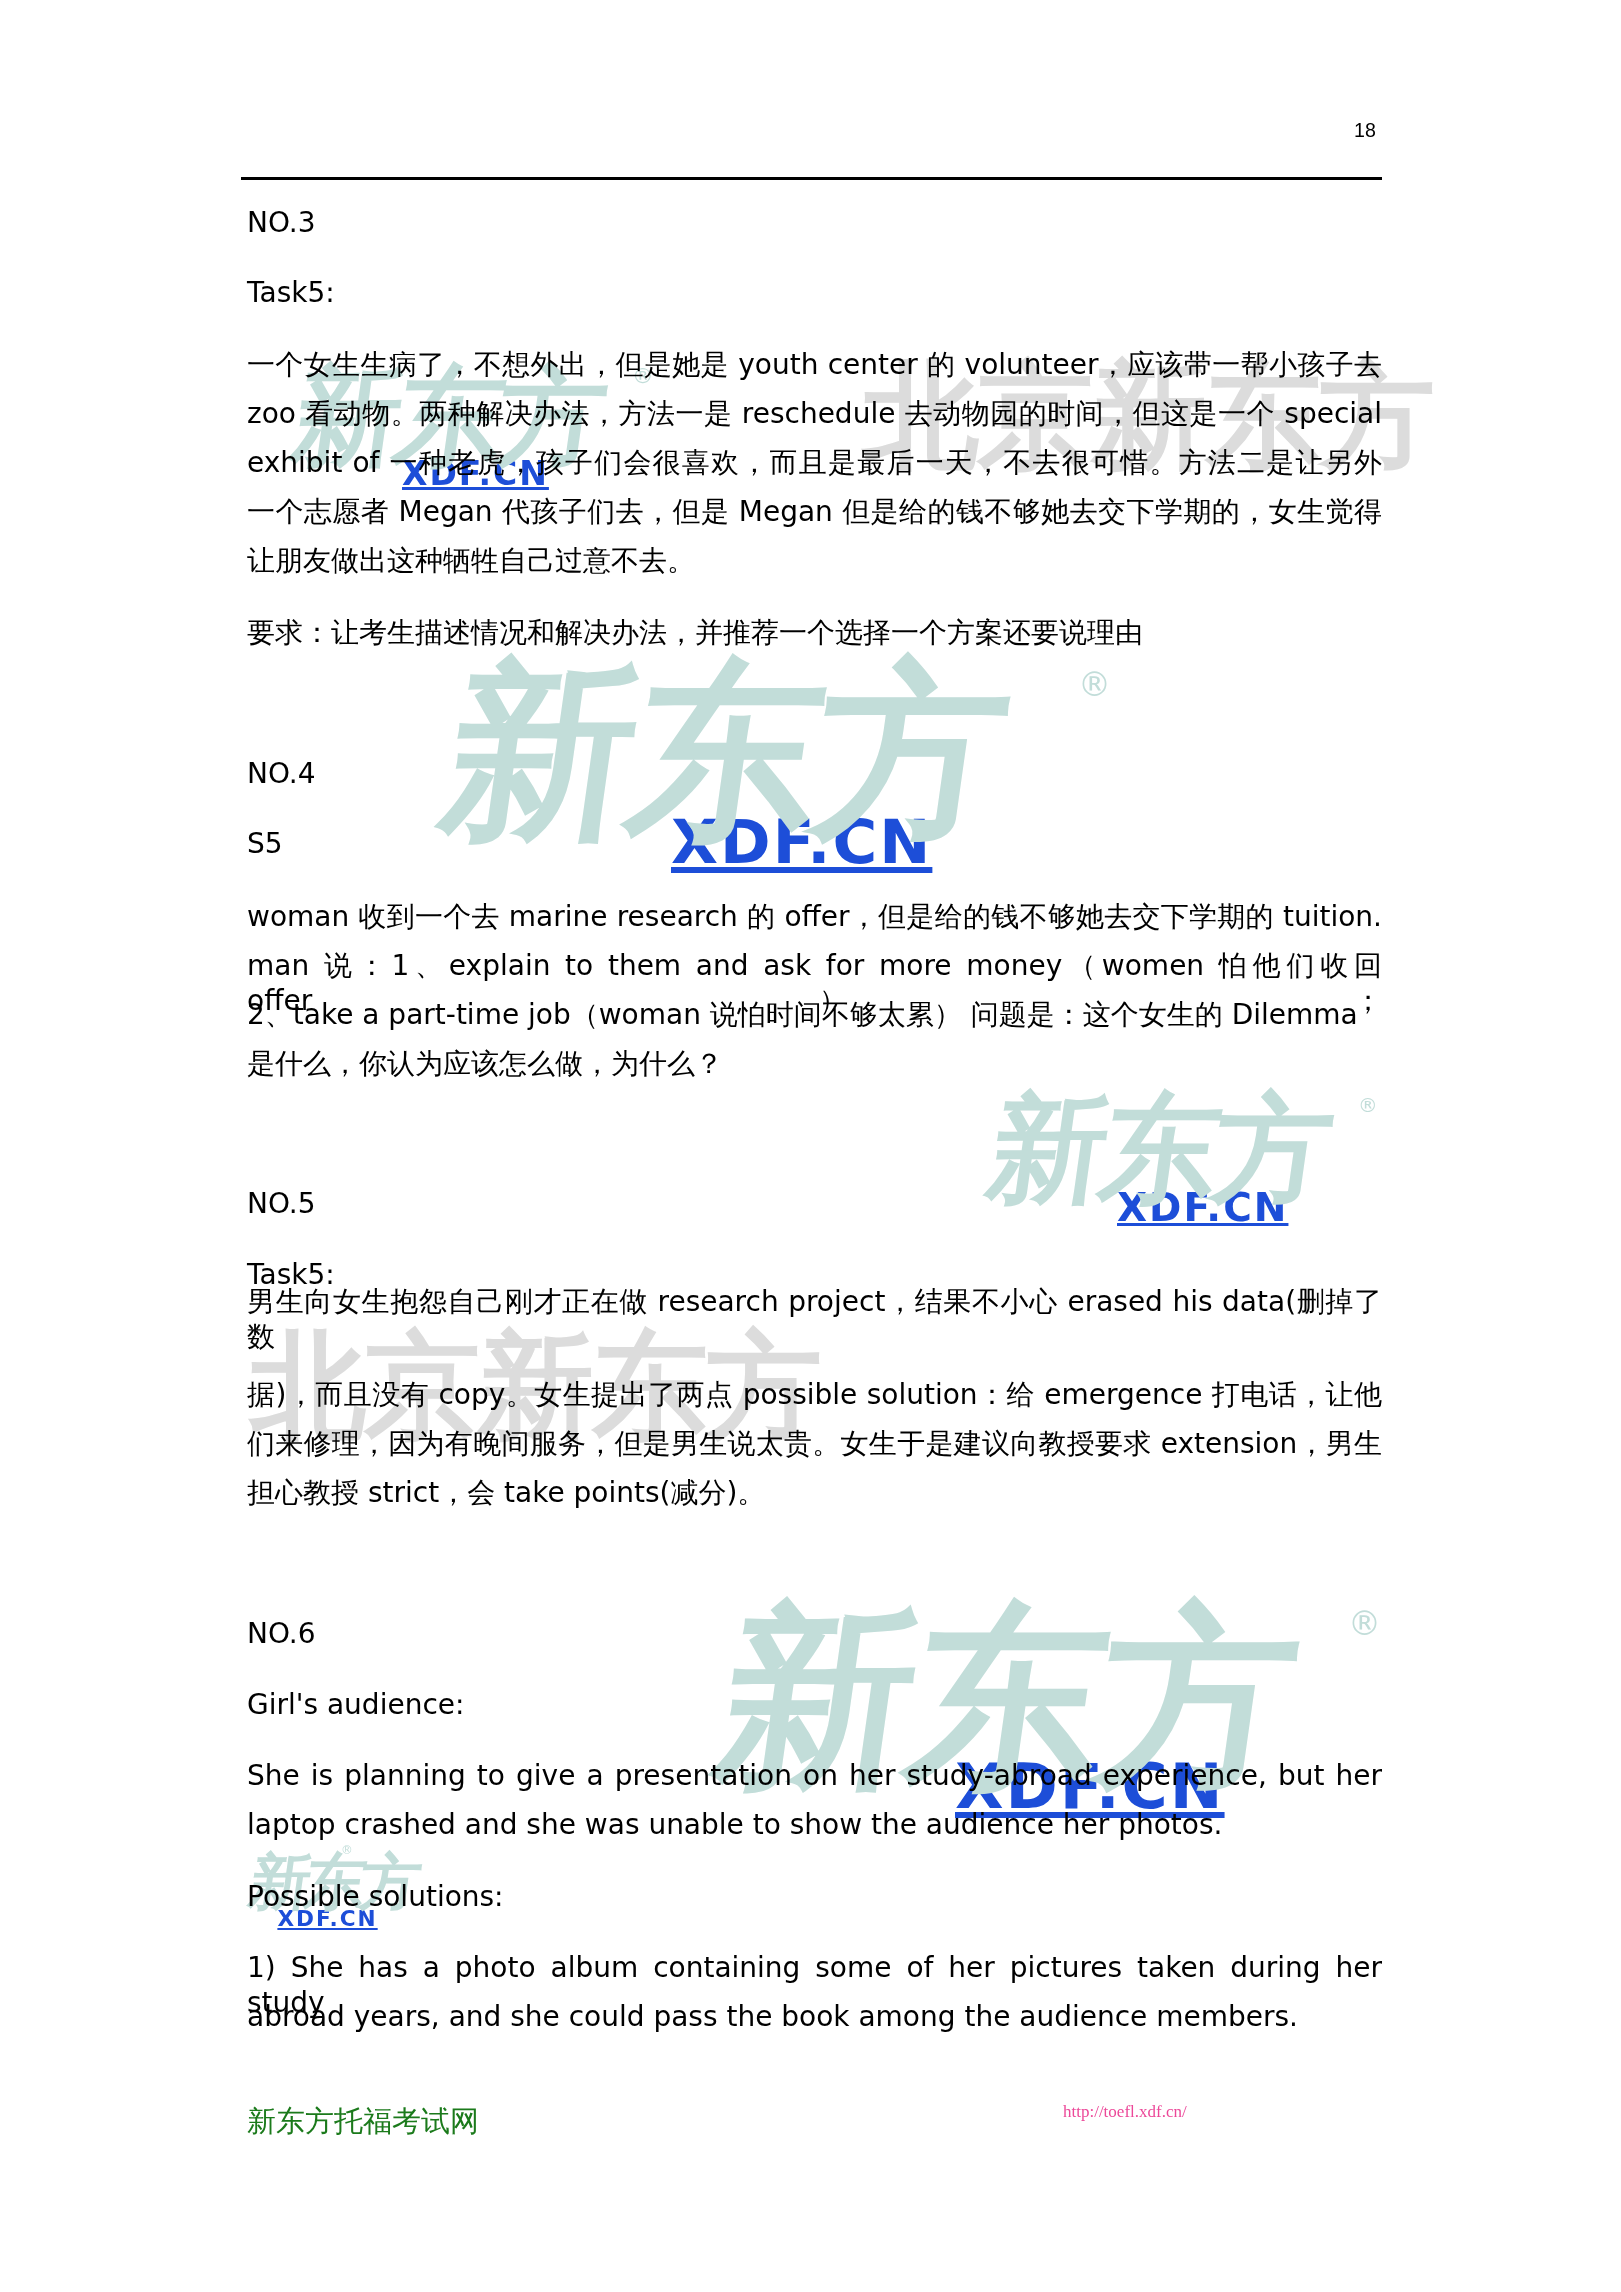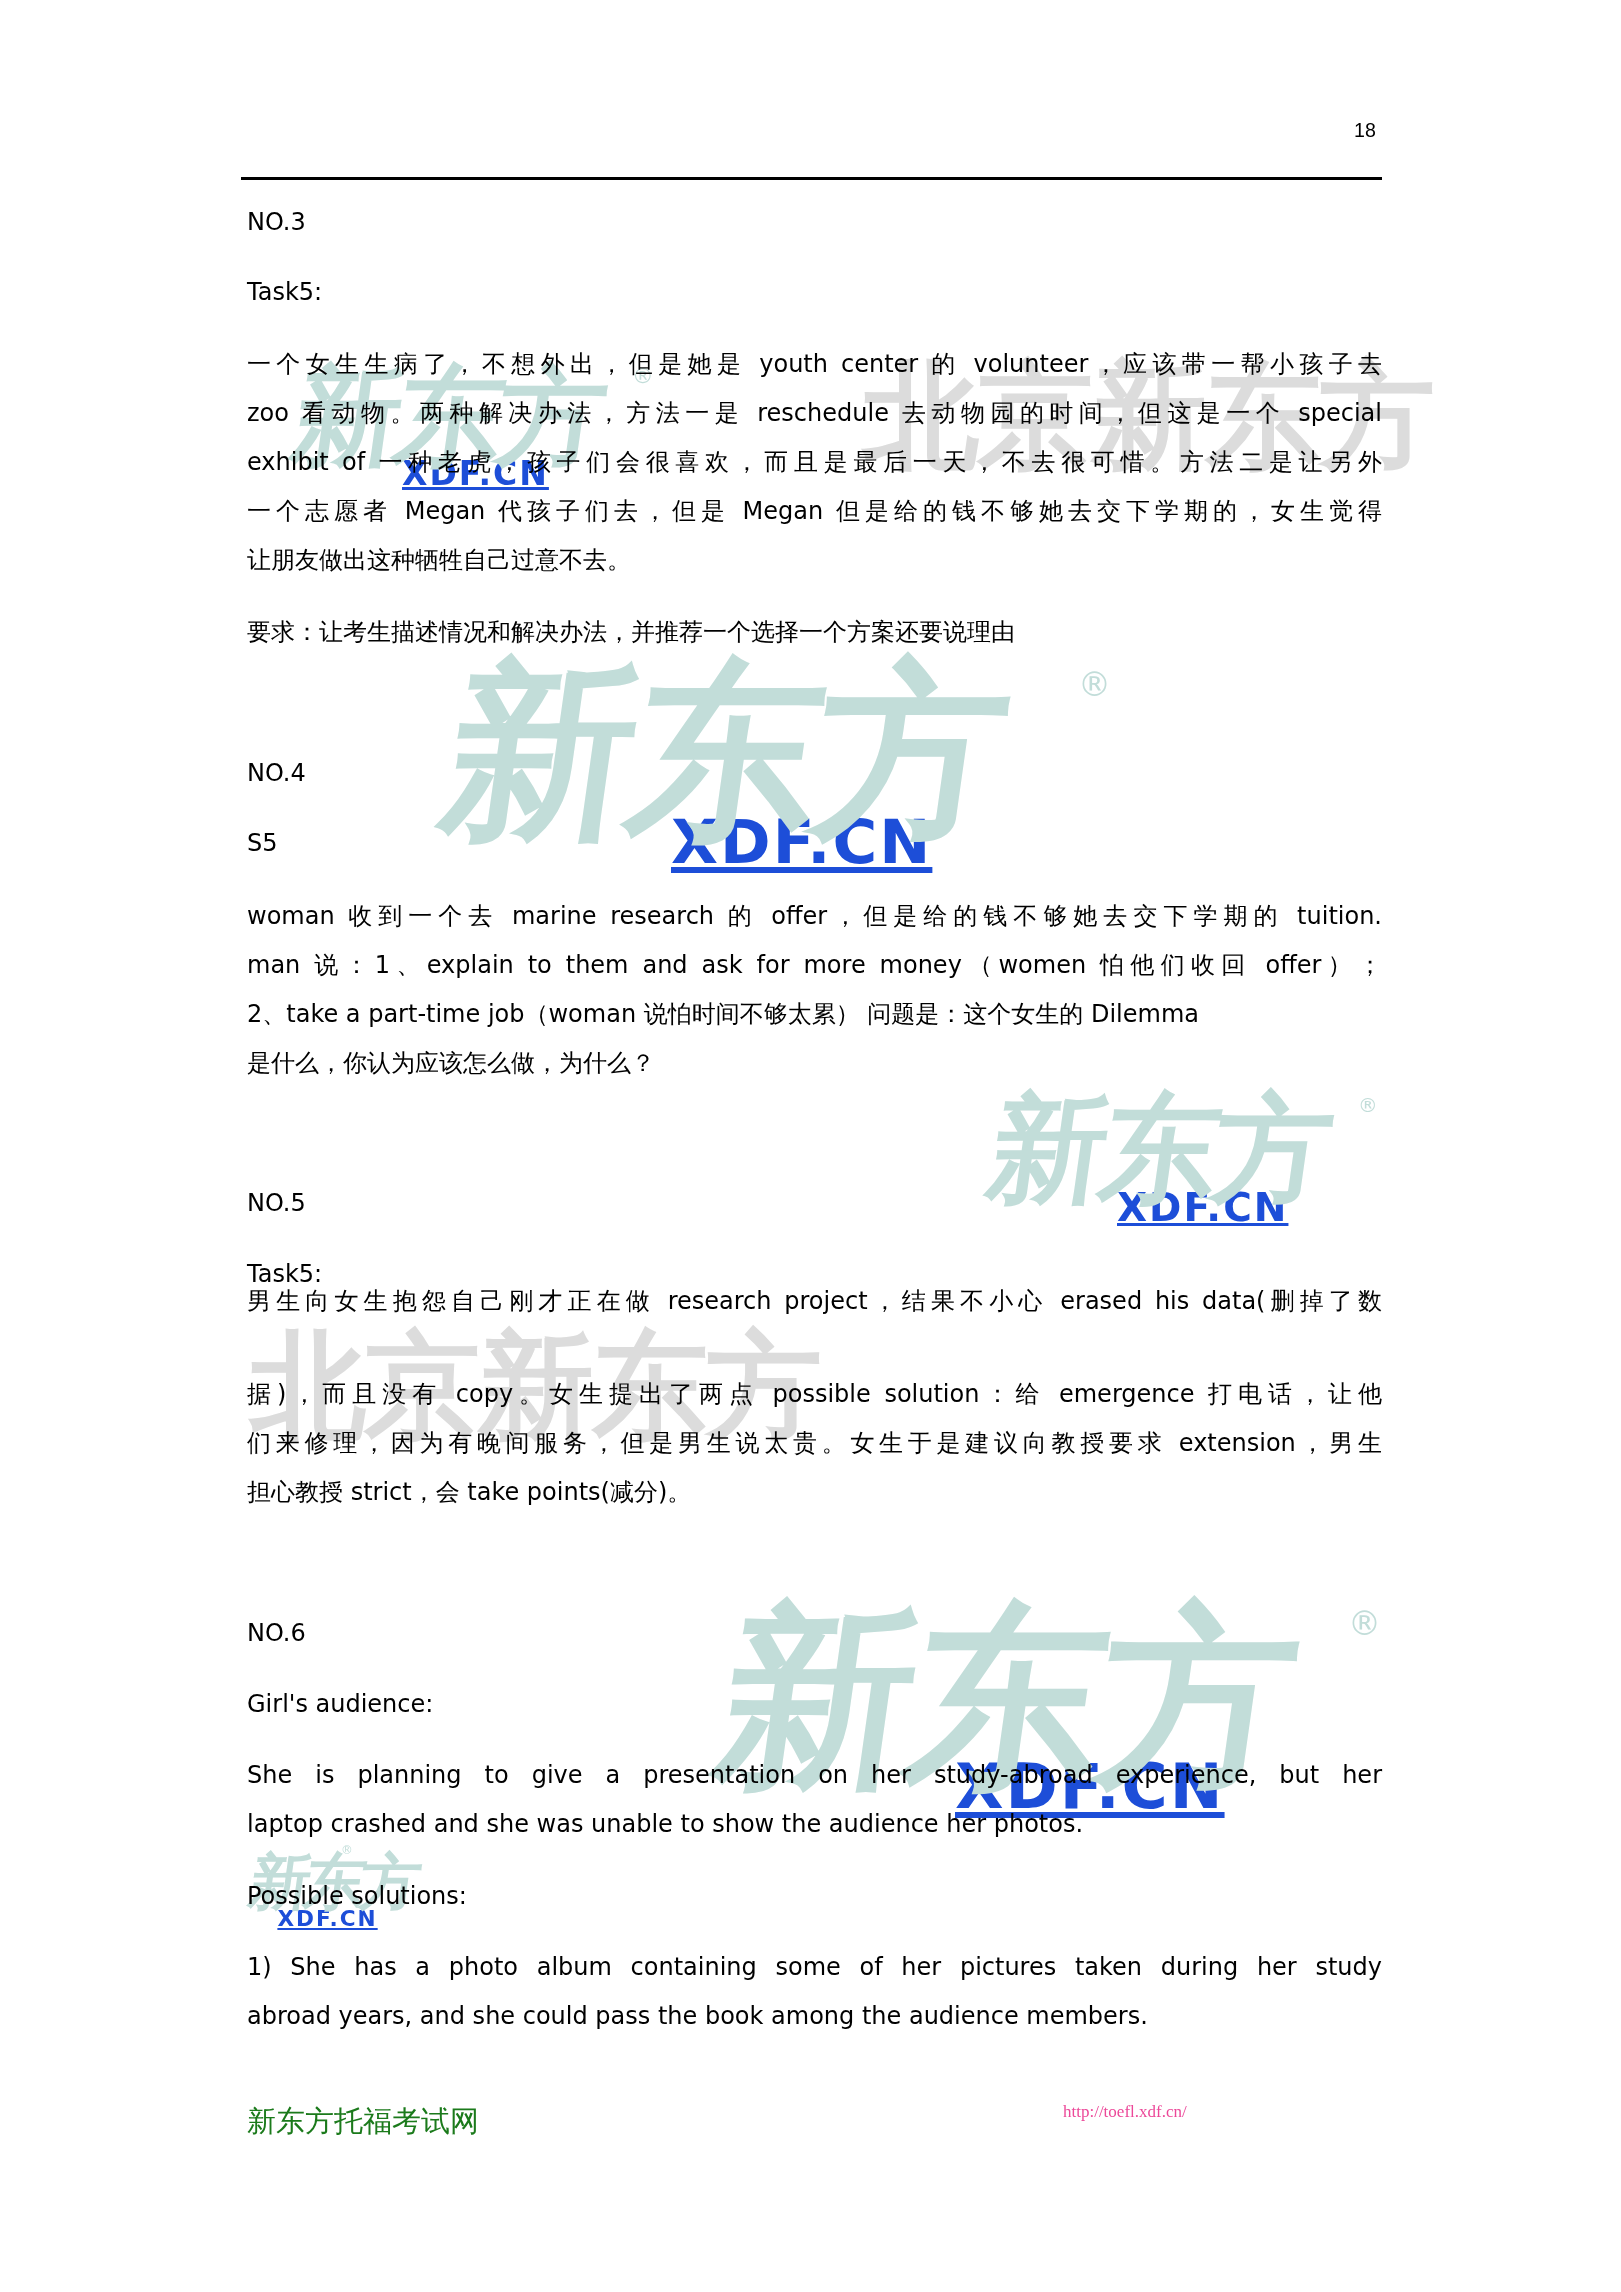--- a/index.html
+++ b/index.html
@@ -5,21 +5,21 @@
   html, body { margin: 0; padding: 0; background: #ffffff; }
   body { width: 1621px; height: 2293px; position: relative; overflow: hidden;
          font-family: "DejaVu Sans", "Liberation Sans", sans-serif; color: #000; }
   .wm { position: absolute; pointer-events: none; z-index: 0; }
   .wm-logo { font-family: "DejaVu Sans", sans-serif; font-weight: bold; color: #c2ddd9; letter-spacing: -5.9px; line-height: 1; transform: skewX(-8deg); }
   .wm-sub  { font-family: "DejaVu Sans", sans-serif; font-weight: bold; color: #1d4ed8; line-height: 1; letter-spacing: 2px; text-decoration: underline; }
   .wm-reg  { font-family: "DejaVu Sans", sans-serif; color: #c2ddd9; line-height: 1; }
   .wm-gray { font-family: "DejaVu Sans", sans-serif; font-weight: bold; color: #dcdcdc; line-height: 1; letter-spacing: -2px; }
   .page-num { position: absolute; left: 1354px; top: 119px; font-size: 19.6px; font-family: "Liberation Sans", sans-serif; z-index: 2; }
   .rule { position: absolute; left: 241px; top: 177px; width: 1141px; height: 2.9px; background: #000; z-index: 2; }
-  .line { position: absolute; left: 247px; z-index: 2; font-size: 24px; line-height: 35px; white-space: nowrap; }
+  .line { position: absolute; left: 247px; z-index: 2; font-size: 28px; line-height: 35px; white-space: nowrap; }
   .just { width: 1135px; text-align: justify; text-align-last: justify; white-space: normal; }
   .footer-left { position: absolute; left: 247px; top: 2102px; font-size: 29px; color: #1b7a1b; font-family: "DejaVu Serif", serif; z-index: 2; }
   .footer-right { position: absolute; left: 1063px; top: 2102px; font-size: 17px; color: #ec4899; font-family: Liberation Serif, serif; z-index: 2; }
 </style>
 </head>
 <body>
 
 <div class="wm" style="left:294px; top:363px;">
   <div class="wm-logo" style="font-size:108px;">新东方</div>
   <div class="wm-sub" style="font-size:33px; margin-left:108px; margin-top:-13.7px;">XDF.CN</div>

